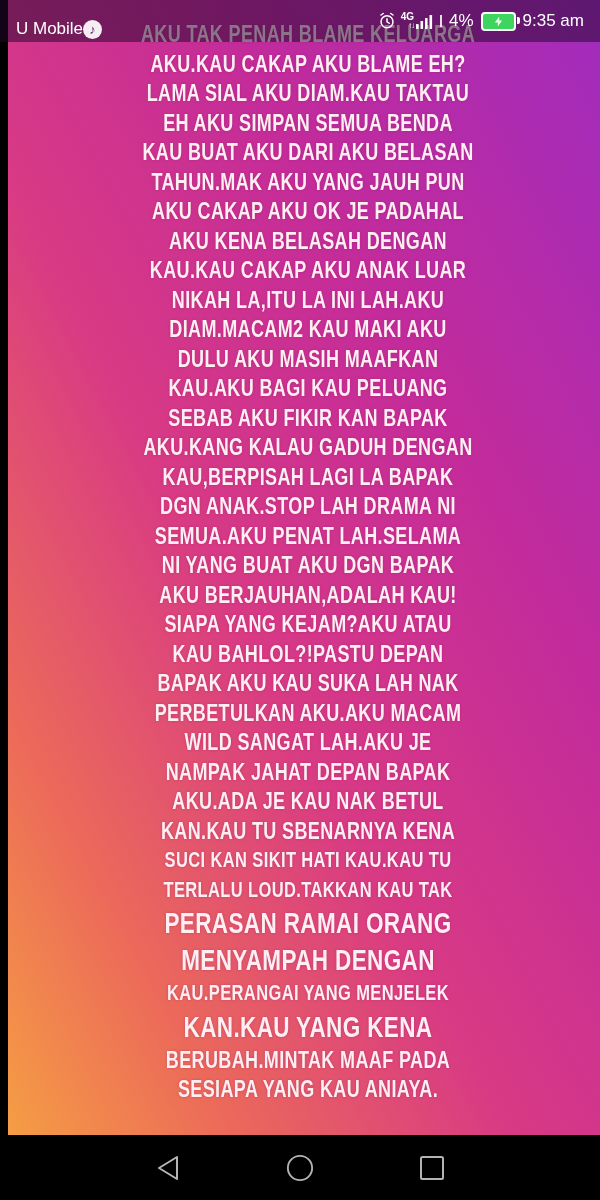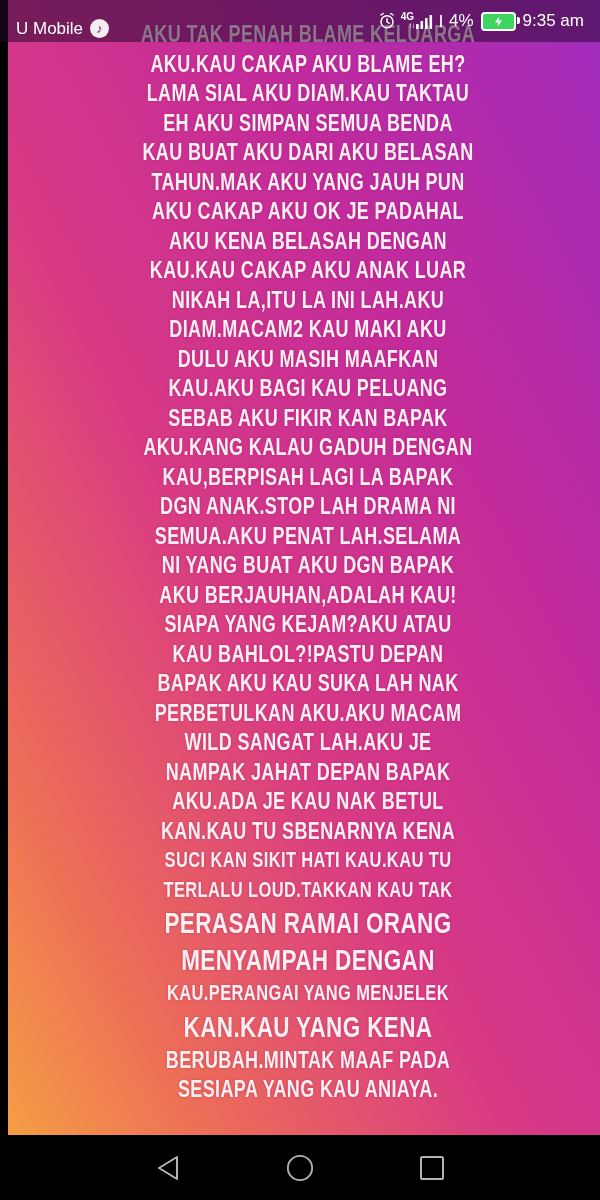--- a/index.html
+++ b/index.html
@@ -29,21 +29,21 @@
   .line.s{font-size:22px;}
   .line.l{font-size:30px;line-height:37px;}
   
   .status-bar{
     position:absolute;left:0;top:0;width:600px;height:42px;
     background:rgba(35,5,45,.52);
     display:flex;align-items:center;justify-content:space-between;
     padding:0 16px;box-sizing:border-box;
     color:#fff;font-size:17px;z-index:5;
   }
-  .sb-left{display:flex;gap:7px;margin-top:16px;}
+  .sb-left{display:flex;align-items:center;margin-top:16px;}
   .music-badge{
     width:19px;height:19px;border-radius:50%;
     background:rgba(255,255,255,.92);color:#6d2372;
     display:flex;align-items:center;justify-content:center;
     font-size:13px;line-height:1;
   }
   .sb-right{display:flex;align-items:center;gap:5px;}
   .net{display:flex;flex-direction:column;align-items:flex-end;line-height:1;margin-right:-3px;}
   .net-4g{font-size:10px;font-weight:700;}
   .net-arrows{font-size:8px;letter-spacing:-1px;}

